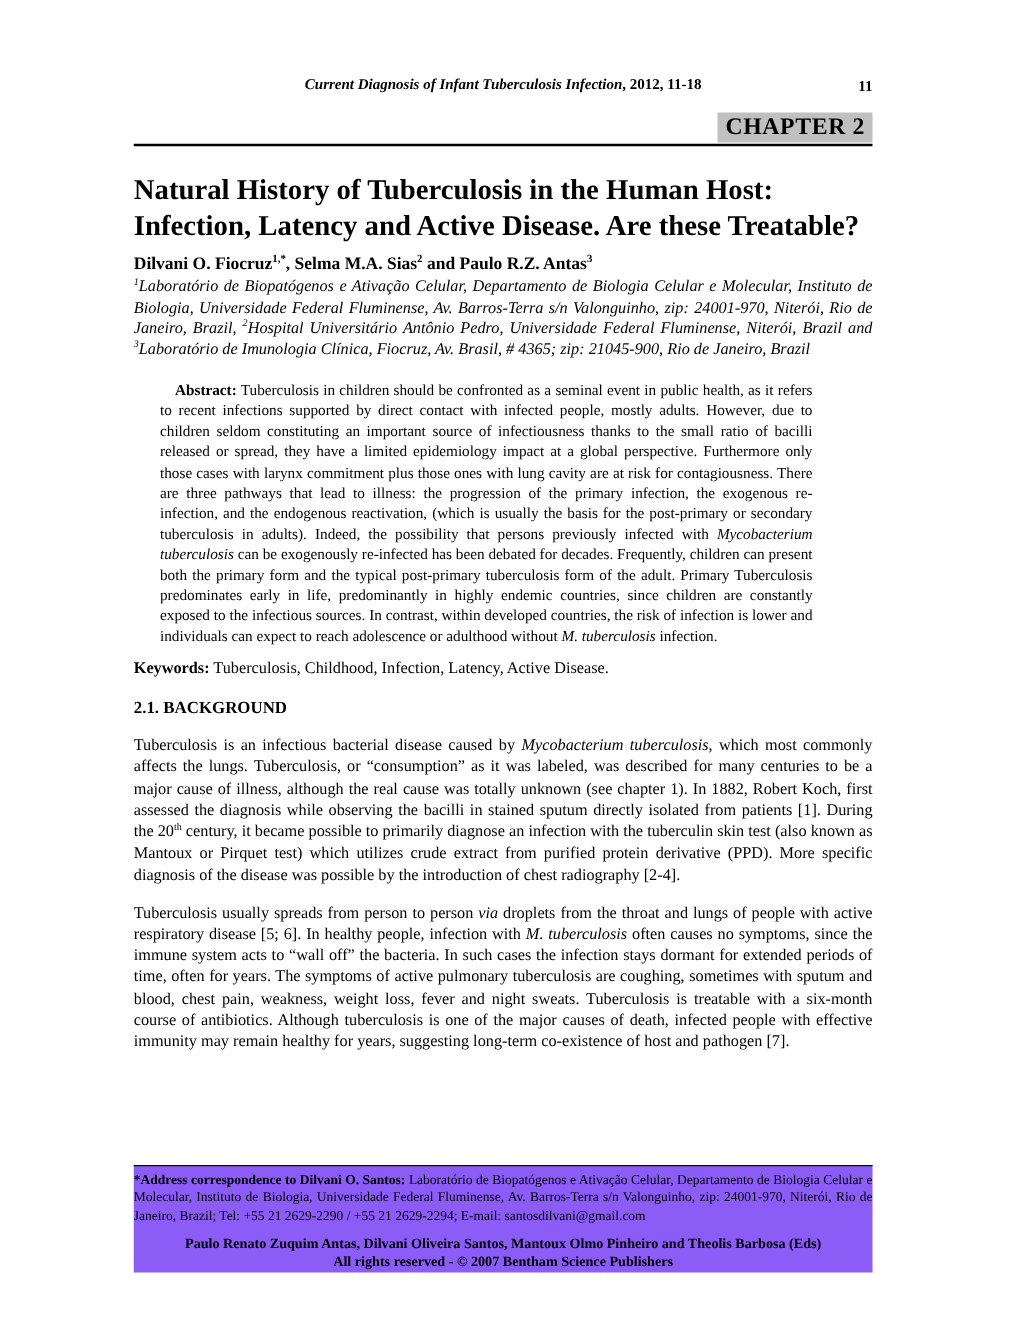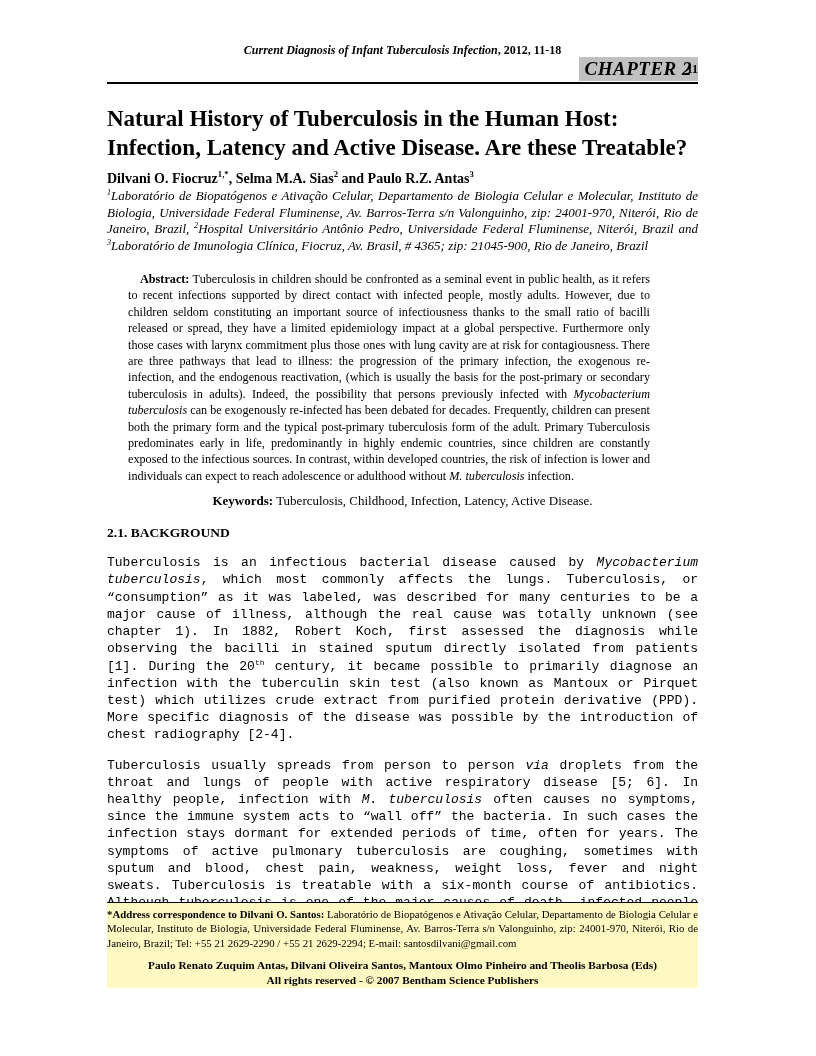--- a/index.html
+++ b/index.html
@@ -13,35 +13,35 @@
     overflow: hidden;
   }
   .content {
     position: absolute;
     left: 107px;
     top: 0;
     width: 591px;
   }
   .header-row {
     position: relative;
-    padding-top: 43px;
+    padding-top: 60px;
     font-size: 12px;
     font-weight: bold;
     text-align: center;
     line-height: 14px;
   }
   .header-journal { font-style: italic; }
   .page-num {
     position: absolute;
     right: 0;
     top: 62px;
     font-weight: bold;
     font-size: 12px;
   }
-  .chapter-row { text-align: right; margin-top: 0; line-height: 0; font-style: italic; }
+  .chapter-row { text-align: right; margin-top: 16px; line-height: 0; }
   .chapter-badge {
     display: inline-block;
     background: #c0c0c0;
     font-size: 19px;
     font-weight: bold;
     line-height: 24px;
     padding: 0 6px;
     letter-spacing: 0.5px;
   }
   .header-rule {
@@ -72,43 +72,41 @@
     margin: 17px 48px 0 21px;
     font-size: 12.2px;
     line-height: 16.4px;
     text-align: justify;
     text-indent: 12px;
   }
   .keywords {
     margin: 9px 0 16px 0;
     font-size: 13px;
     line-height: 16px;
-    text-align: center;
   }
   .section-heading {
     margin: 5px 0 0 0;
     font-size: 13.5px;
     font-weight: bold;
     line-height: 16px;
   }
   .body-para {
     margin: 13px 0 0 0;
     font-size: 13px;
     line-height: 17.2px;
     text-align: justify;
-    font-family: Liberation Mono, monospace;
   }
   .b { font-weight: bold; }
   sup { font-size: 62%; line-height: 0; }
   .footnote-area {
     position: absolute;
     left: 107px;
-    top: 902px;
+    top: 932px;
     width: 591px;
-    background: #fef9c3;
+    background: #8b5cf6;
   }
   .footnote-rule {
     border: none;
     border-top: 1.5px solid #000;
     margin: 0;
   }
   .footnote {
     margin: 4px 0 0 0;
     font-size: 10.8px;
     line-height: 14.4px;

